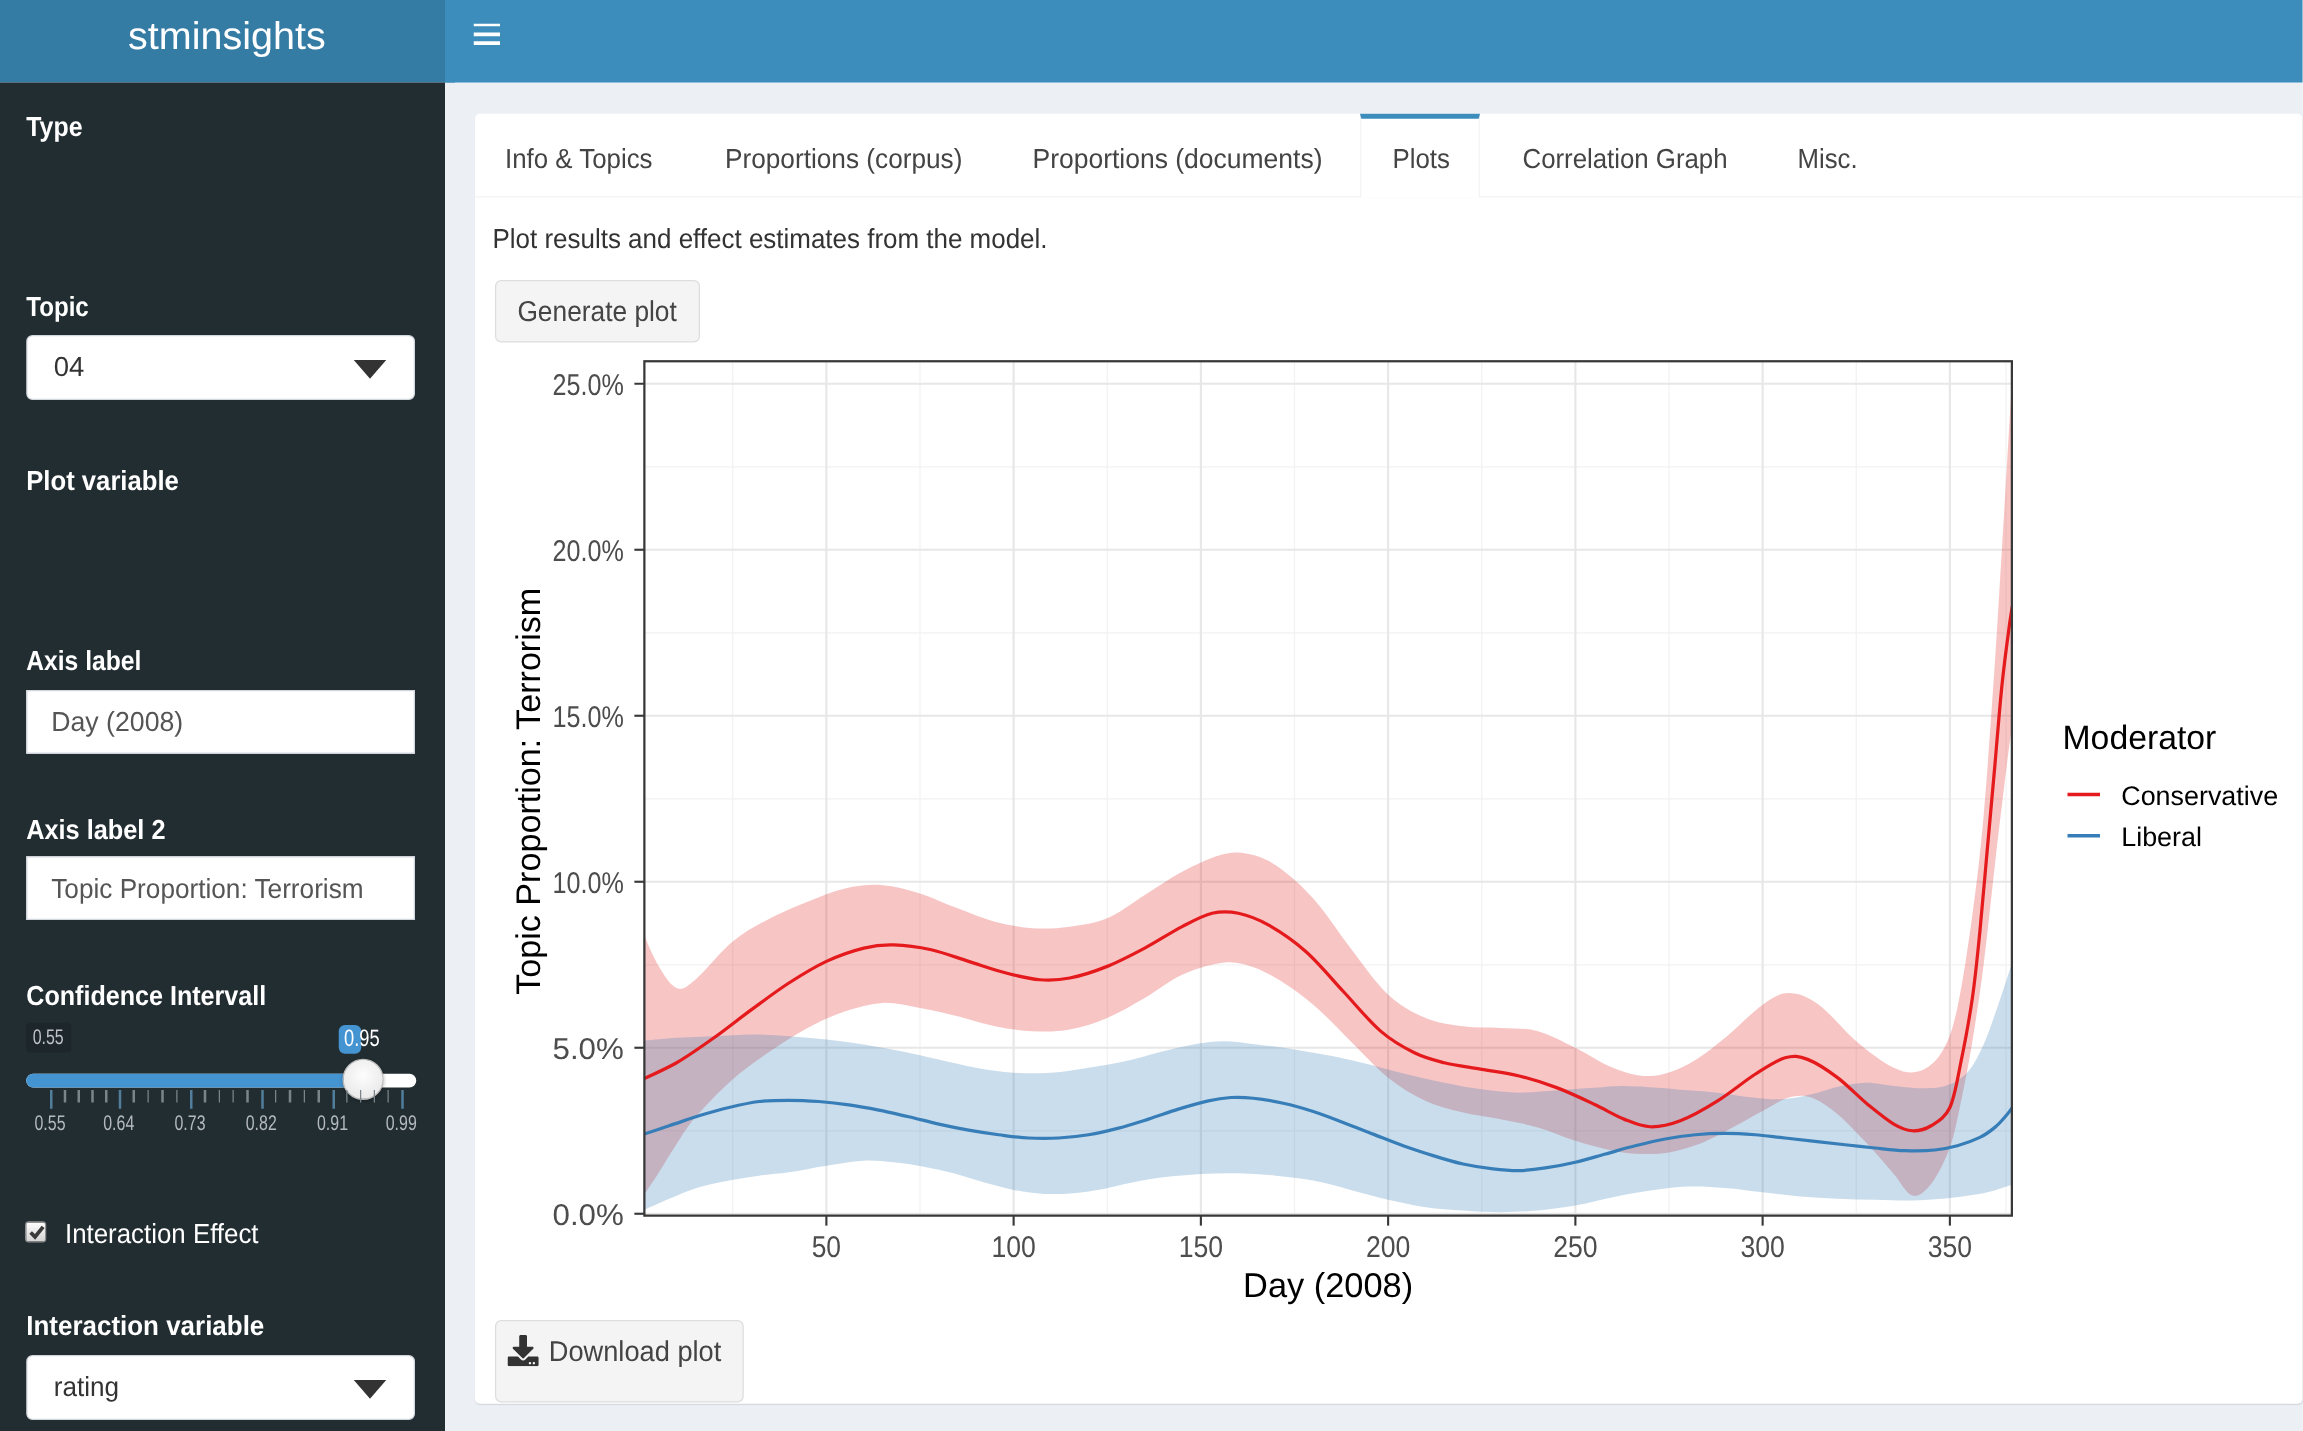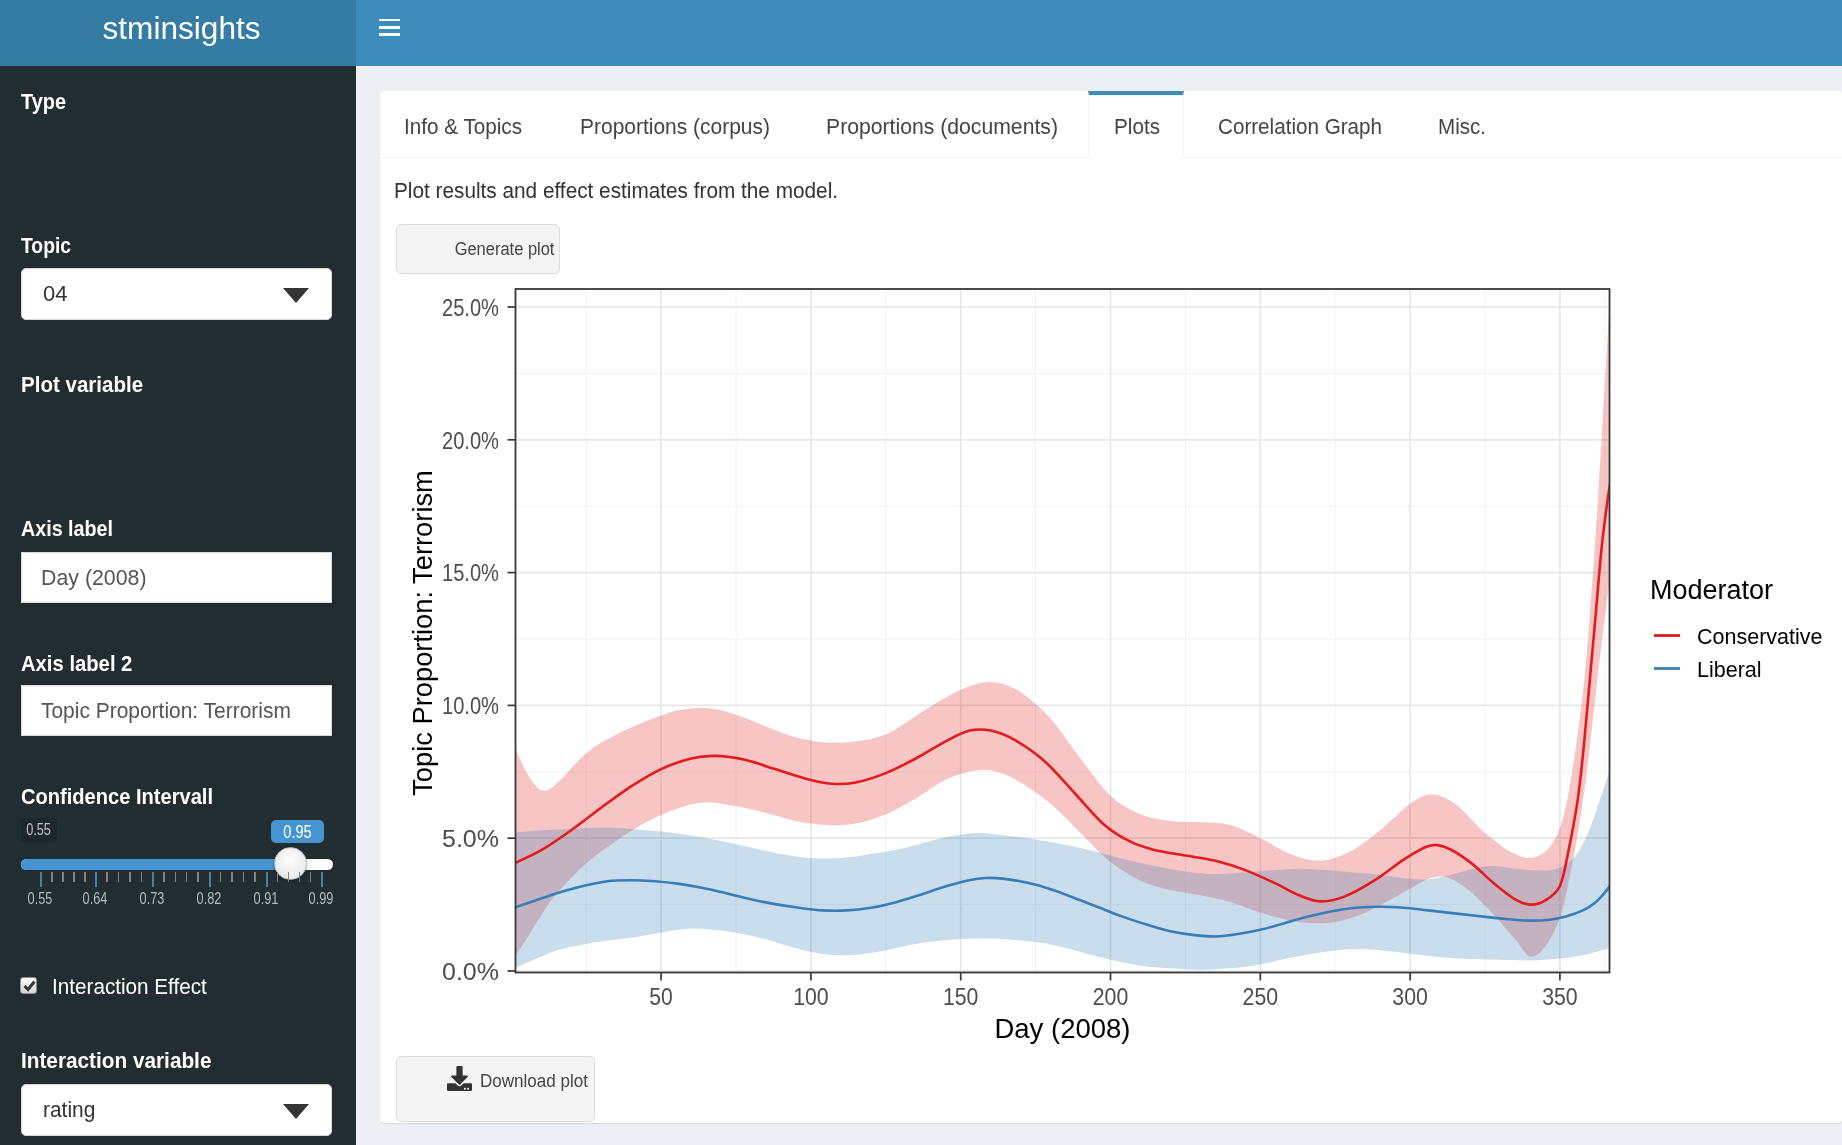--- a/index.html
+++ b/index.html
@@ -24,40 +24,40 @@
 .tkt { position:absolute; top:17px; width:0; color:#b4babe; font-size:17px; }
 .tkt span { display:inline-block; transform:translateX(-50%) scaleX(0.75); white-space:nowrap; }
 .panel { left:380px; top:91px; width:1462px; height:1032px; background:#fff;
   border-radius:4px; box-shadow:0 1px 1px rgba(0,0,0,0.1); }
 .tabtxt { position:absolute; top:0; height:67px; line-height:72px; font-size:22px;
   color:#444; white-space:nowrap; }
 .navline { position:absolute; left:0; top:66px; width:1462px; height:1px; background:#f4f4f4; }
 .activetab { position:absolute; left:708px; top:0; width:96px; height:67px; background:#fff;
   border-top:4px solid #3c8dbc; border-left:1px solid #f4f4f4; border-right:1px solid #f4f4f4; }
 .btn { position:absolute; background:#f4f4f4; border:1px solid #ddd; border-radius:5px;
-  color:#444; font-size:18px; text-align:right; white-space:nowrap; }
+  color:#444; font-size:23px; text-align:center; white-space:nowrap; }
 </style></head>
 <body>
 <div class="abs hdr-logo"><span style="display:inline-block;transform:scaleX(1.02);transform-origin:50% 50%">stminsights</span></div>
 <div class="abs hdr-nav"></div>
 <div class="hbar" style="top:18.6px"></div>
 <div class="hbar" style="top:25.9px"></div>
 <div class="hbar" style="top:33.2px"></div>
 <div class="abs sidebar">
   <div class="slabel" style="top:23px"><span style="display:inline-block;transform:scaleX(0.905);transform-origin:0 50%;">Type</span></div>
   <div class="slabel" style="top:167px"><span style="display:inline-block;transform:scaleX(0.877);transform-origin:0 50%;">Topic</span></div>
   <div class="sel" style="top:202px"><span style="display:inline-block;transform:scaleX(1.0);transform-origin:0 50%;">04</span></div>
   <div class="slabel" style="top:306px"><span style="display:inline-block;transform:scaleX(0.933);transform-origin:0 50%;">Plot variable</span></div>
   <div class="slabel" style="top:450px"><span style="display:inline-block;transform:scaleX(0.896);transform-origin:0 50%;">Axis label</span></div>
   <div class="tinput" style="top:486px"><span style="display:inline-block;transform:scaleX(0.97);transform-origin:0 50%;">Day (2008)</span></div>
   <div class="slabel" style="top:585px"><span style="display:inline-block;transform:scaleX(0.92);transform-origin:0 50%;">Axis label 2</span></div>
   <div class="tinput" style="top:619px"><span style="display:inline-block;transform:scaleX(0.952);transform-origin:0 50%;">Topic Proportion: Terrorism</span></div>
   <div class="slabel" style="top:718px"><span style="display:inline-block;transform:scaleX(0.913);transform-origin:0 50%;">Confidence Intervall</span></div>
   <div style="position:absolute;left:21px;top:752px;width:36px;height:24px;background:#1d262b;border-radius:3px;color:#bec3c7;font-size:17px;text-align:center;line-height:24px"><span style="display:inline-block;transform:scaleX(0.75)">0.55</span></div>
-  <div style="position:absolute;left:271px;top:754px;width:53px;height:23px;background:#4494d2;border-radius:5px;color:#fff;font-size:19px;text-align:center;line-height:23px"><span style="display:inline-block;transform:scaleX(0.77)">0.95</span></div>
+  <div style="position:absolute;left:271px;top:754px;width:18px;height:23px;background:#4494d2;border-radius:5px;color:#fff;font-size:19px;text-align:center;line-height:23px"><span style="display:inline-block;transform:scaleX(0.77)">0.95</span></div>
   <div style="position:absolute;left:20.5px;top:793px;width:312px;height:11px;background:#fff;border-radius:6px"></div>
   <div style="position:absolute;left:20.5px;top:793px;width:270px;height:11px;background:#4494d2;border-radius:6px 0 0 6px"></div>
   <div style="position:absolute;left:274px;top:781px;width:33px;height:33px;background:radial-gradient(circle at 50% 40%,#fdfdfd,#e3e3e3);border:1px solid #bbb;border-radius:50%;box-shadow:0 1px 3px rgba(0,0,0,0.3)"></div>
   <div style="position:absolute;left:0px;top:806px;width:356px;height:46px">
       <div class="tkM" style="left:40.0px"></div>
       <div class="tkm" style="left:51.0px"></div>
       <div class="tkm" style="left:62.0px"></div>
       <div class="tkm" style="left:73.0px"></div>
       <div class="tkm" style="left:84.0px"></div>
       <div class="tkM" style="left:95.0px"></div>

